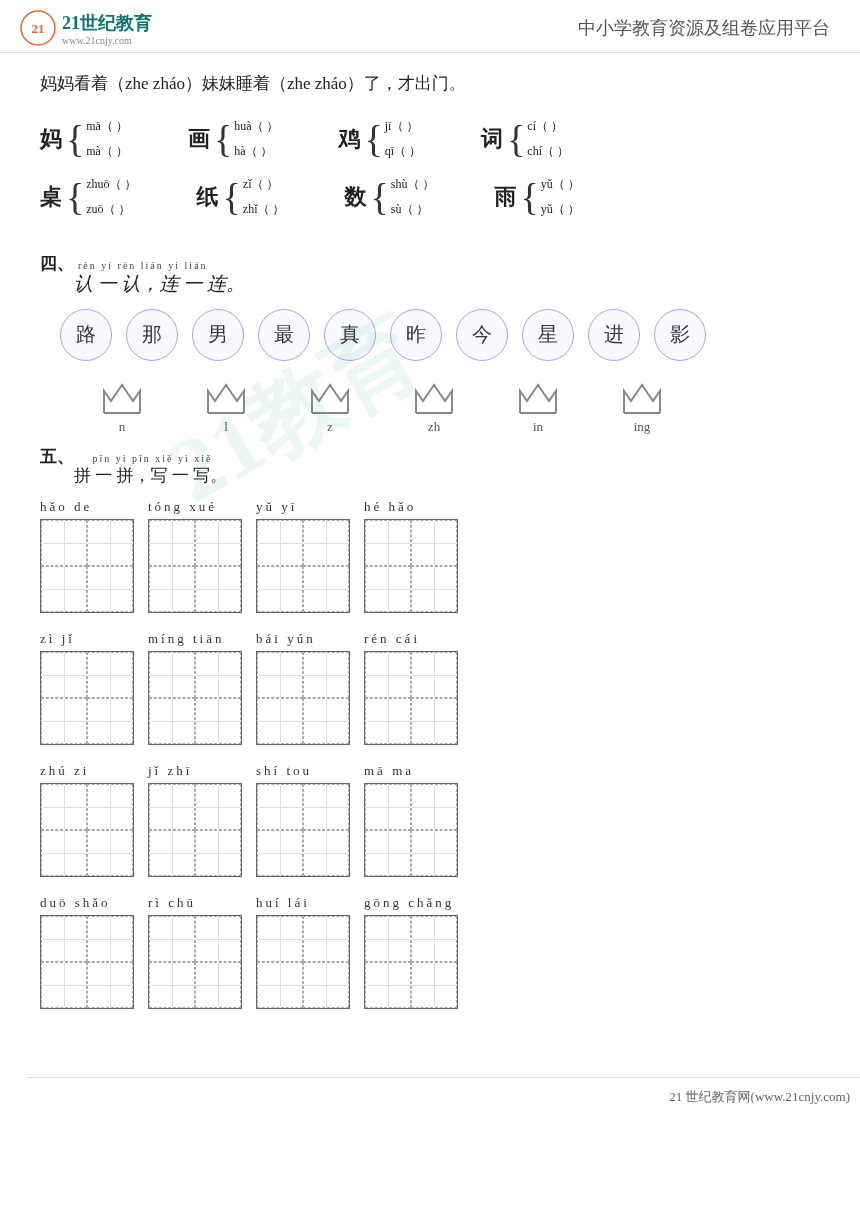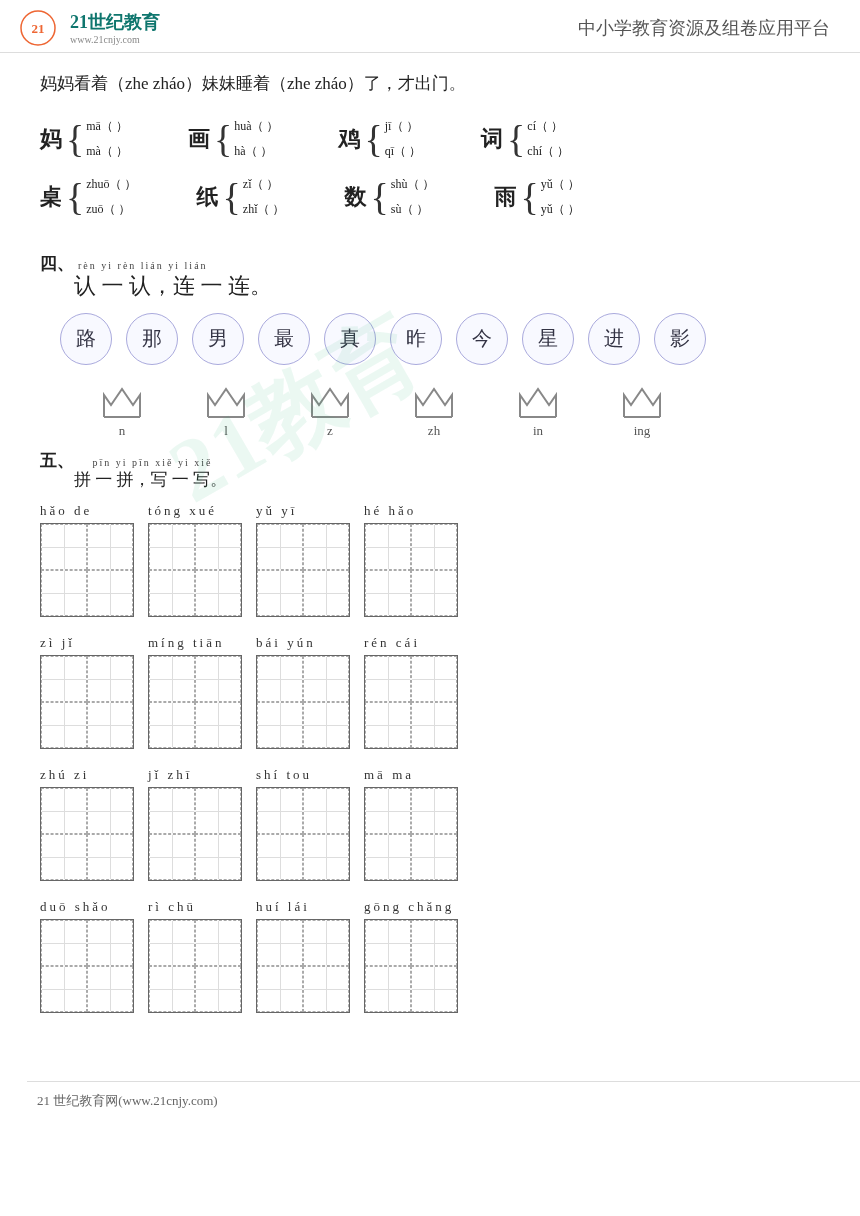--- a/index.html
+++ b/index.html
@@ -13,22 +13,22 @@
     }
     .header {
       display: flex;
       align-items: center;
       justify-content: space-between;
       padding: 10px 30px 6px 20px;
       border-bottom: 1px solid #ddd;
     }
     .logo-area {
       display: flex;
-      align-items: flex-start;
-      gap: 14px;
+      align-items: flex-end;
+      gap: 6px;
     }
     .logo-icon {
       width: 36px;
       height: 36px;
     }
     .header-right {
       font-size: 18px;
       color: #555;
     }
     .main-content {
@@ -160,21 +160,21 @@
       left: 0;
     }
     .grid-cell::after {
       width: 1px;
       height: 100%;
       top: 0;
       left: 50%;
     }
     .footer {
       border-top: 1px solid #ddd;
-      text-align: left;
+      text-align: right;
       padding: 10px;
       font-size: 13px;
       color: #666;
       margin-top: 20px;
       margin-left: 27px;
     }
     .watermark {
       position: absolute;
       top: 350px;
       left: 160px;
@@ -327,21 +327,21 @@
           <span>yǔ（  ）</span>
         </div>
       </div>
     </div>
   </div>
 
   <div class="section-header-row">
     <span style="font-size:17px;font-weight:bold;">四、</span>
     <div style="display:flex;flex-direction:column;align-items:flex-start;margin-top:26px;">
       <span style="font-size:10px;color:#444;letter-spacing:2px;margin-left:4px;">rèn  yi  rèn   lián  yi  lián</span>
-      <span style="font-size:22px;">认  一  认，连  一  连。</span>
+      <span style="font-size:19px;font-style:italic;">认  一  认，连  一  连。</span>
     </div>
   </div>
 
   <div class="char-circles">
     <div class="char-circle">路</div>
     <div class="char-circle">那</div>
     <div class="char-circle">男</div>
     <div class="char-circle">最</div>
     <div class="char-circle">真</div>
     <div class="char-circle">昨</div>

